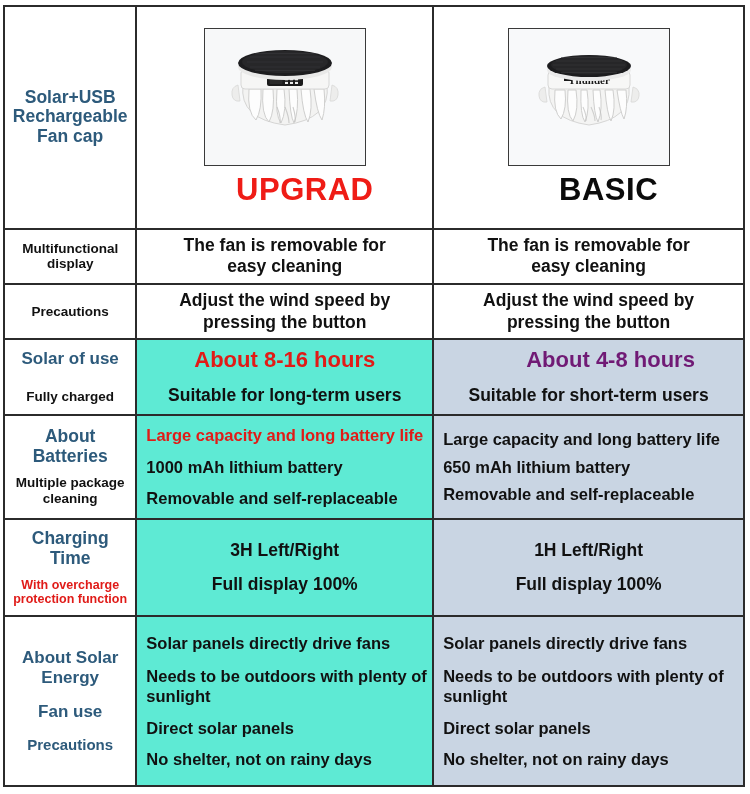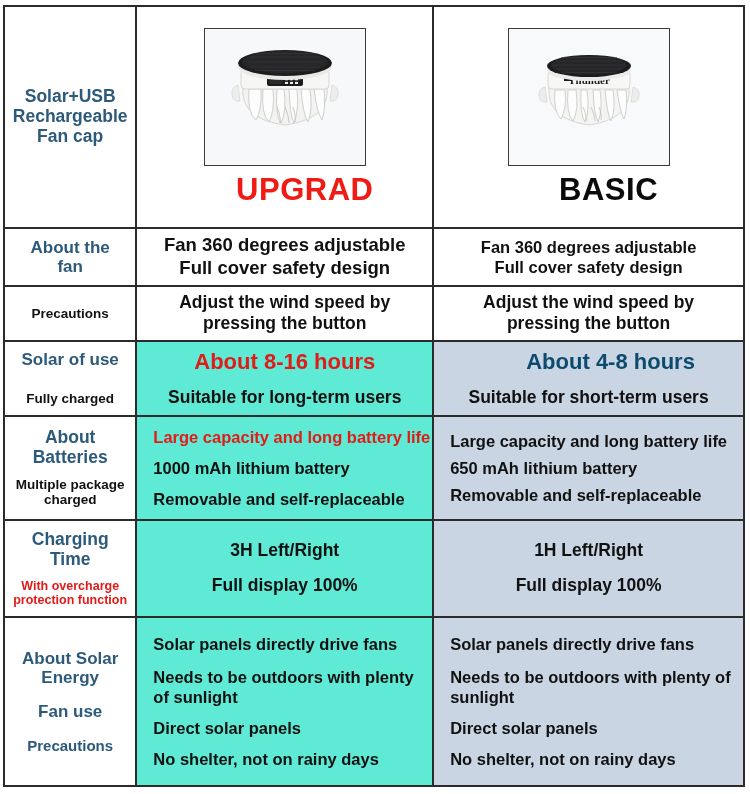--- a/index.html
+++ b/index.html
@@ -94,28 +94,28 @@
   .prod-name.red   { color: #ef1c16; }
   .prod-name.black { color: #0b0b0b; }
 
   
   .val-cell {
     padding: 6px 8px;
     text-align: center;
     color: #111111;
     font-weight: bold;
   }
-  .val-cell.left { text-align: left; padding-left: 16px; }
+  .val-cell.left { text-align: left; padding-left: 9px; }
   .v-line { line-height: 1.22; }
   .v-19 { font-size: 18.5px; }
   .v-18 { font-size: 17.5px; }
   .v-17 { font-size: 16.5px; }
   .v-22 { font-size: 22px; }
   .v-red  { color: #e11b17; }
-  .v-blk  { color: #0c4a6e; padding-left: 44px; }
+  .v-blk  { color: #701a75; padding-left: 44px; }
   .sp-6  { height: 7px; }
   .sp-10 { height: 11px; }
   .sp-12 { height: 13px; }
 
   .bg-yellow { background: #5eead4; }
   .bg-blue   { background: #c9d5e3; }
   .bg-white  { background: #ffffff; }
 </style>
 </head>
 <body>
@@ -227,35 +227,35 @@
             <line x1="47" y1="40" x2="113" y2="40"></line>
             <line x1="52" y1="28.5" x2="108" y2="28.5"></line>
             <line x1="52" y1="43.5" x2="108" y2="43.5"></line>
           </g>
         </svg>
       </div>
       <div class="prod-name black">BASIC</div>
     </td>
   </tr>
 
-  <tr>
-    <td class="label-cell bg-white">
-      <div class="lbl-main s17">About the</div>
-      <div class="lbl-main s17">fan</div>
+
+  <tr>
+    <td class="label-cell bg-white">
+      <div class="lbl-sub">Multifunctional</div>
+      <div class="lbl-sub">display</div>
     </td>
     <td class="val-cell bg-white">
-      <div class="v-line v-19">Fan 360 degrees adjustable</div>
-      <div class="v-line v-19">Full cover safety design</div>
+      <div class="v-line v-18">The fan is removable for</div>
+      <div class="v-line v-18">easy cleaning</div>
     </td>
     <td class="val-cell bg-white">
-      <div class="v-line v-17">Fan 360 degrees adjustable</div>
-      <div class="v-line v-17">Full cover safety design</div>
-    </td>
-  </tr>
-
+      <div class="v-line v-18">The fan is removable for</div>
+      <div class="v-line v-18">easy cleaning</div>
+    </td>
+  </tr>
 
   <tr>
     <td class="label-cell bg-white">
       <div class="lbl-sub">Precautions</div>
     </td>
     <td class="val-cell bg-white">
       <div class="v-line v-18">Adjust the wind speed by</div>
       <div class="v-line v-18">pressing the button</div>
     </td>
     <td class="val-cell bg-white">
@@ -281,21 +281,21 @@
       <div class="v-line v-18">Suitable for short-term users</div>
     </td>
   </tr>
 
   <tr>
     <td class="label-cell bg-white">
       <div class="lbl-main s18">About</div>
       <div class="lbl-main s18">Batteries</div>
       <div class="lbl-gap-8"></div>
       <div class="lbl-sub">Multiple package</div>
-      <div class="lbl-sub">charged</div>
+      <div class="lbl-sub">cleaning</div>
     </td>
     <td class="val-cell left bg-yellow">
       <div class="v-line v-17 v-red">Large capacity and long battery life</div>
       <div class="sp-10"></div>
       <div class="v-line v-17">1000 mAh lithium battery</div>
       <div class="sp-10"></div>
       <div class="v-line v-17">Removable and self-replaceable</div>
     </td>
     <td class="val-cell left bg-blue">
       <div class="v-line v-17">Large capacity and long battery life</div>

